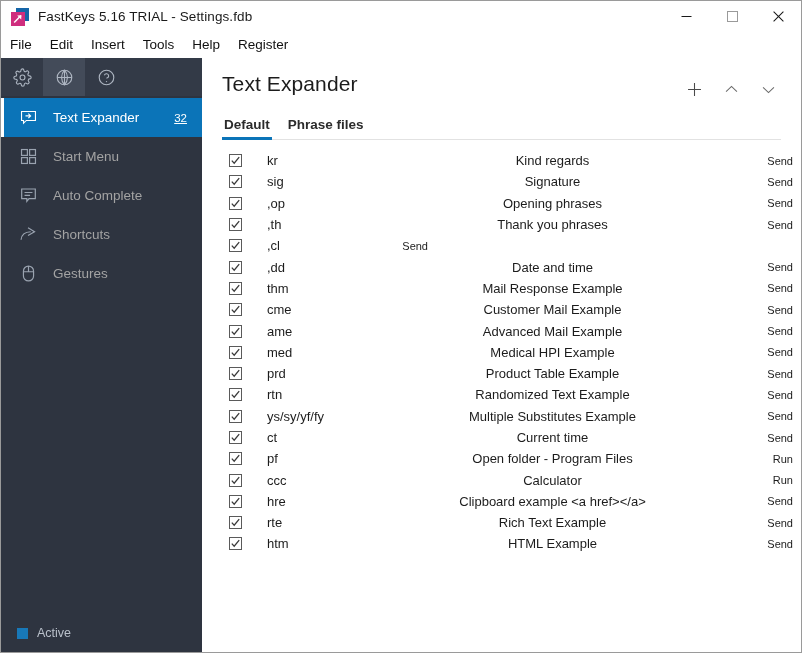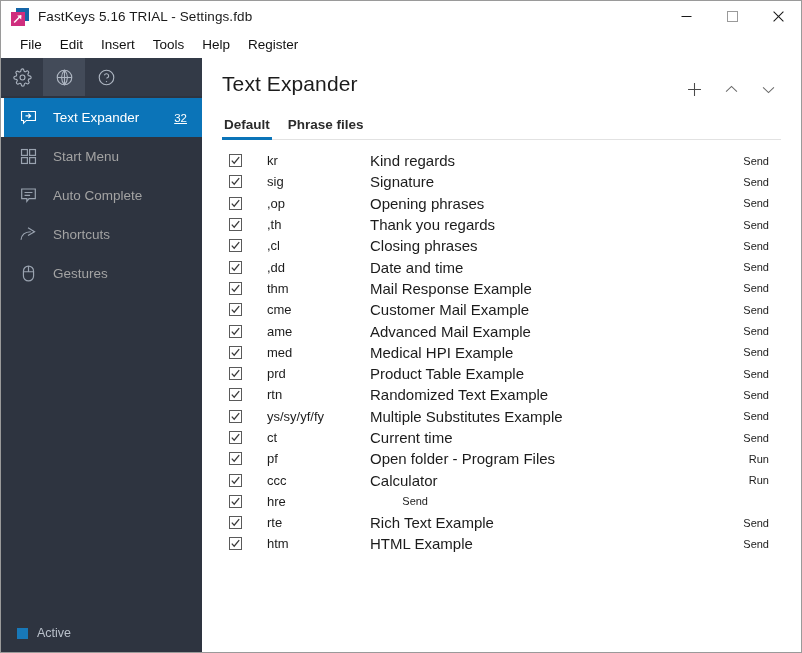--- a/index.html
+++ b/index.html
@@ -87,21 +87,20 @@
     border: none;
     cursor: default;
   }
 
   
   .menubar {
     height: 26px;
     min-height: 26px;
     display: flex;
     align-items: center;
-    padding-left: 10px;
     background: #ffffff;
     gap: 0px;
   }
   .menu-item {
     font-size: 13.5px;
     color: #111111;
     padding: 2px 9px 3px 9px;
     white-space: nowrap;
     cursor: default;
   }
@@ -261,21 +260,21 @@
     position: absolute;
     left: 0; right: 0;
     bottom: -1px;
     height: 3px;
     background: #0b74b8;
   }
 
   
   .list {
     margin-top: 10px;
-    padding: 0 32px 0 20px;
+    padding: 0 8px 0 20px;
     flex: 1 1 auto;
     overflow: hidden;
   }
   .row {
     display: flex;
     align-items: center;
     height: 21.3px;
     cursor: default;
   }
   .cb {
@@ -292,24 +291,25 @@
     width: 103px;
     flex: 0 0 auto;
     margin-left: 25px;
     font-size: 13px;
     color: #1c1c1c;
     white-space: nowrap;
     overflow: hidden;
   }
   .col-desc {
     flex: 1 1 auto;
-    font-size: 15px;
+    font-size: 13px;
     color: #1c1c1c;
     white-space: nowrap;
     overflow: hidden;
+    text-align: center;
   }
   .col-action {
     width: 58px;
     flex: 0 0 auto;
     text-align: right;
     font-size: 11px;
     color: #1c1c1c;
     white-space: nowrap;
   }
 </style>
@@ -513,31 +513,30 @@
             <span class="col-desc">Opening phrases</span>
             <span class="col-action">Send</span>
           </div>
           <div class="row">
             <span class="cb">
               <svg width="11" height="11" viewBox="0 0 11 11" fill="none" stroke="#3a3a3a" stroke-width="1.3">
                 <path d="M1.8 5.6 L4.2 8.2 L9.2 2.2"></path>
               </svg>
             </span>
             <span class="col-abbr">,th</span>
-            <span class="col-desc">Thank you regards</span>
+            <span class="col-desc">Thank you phrases</span>
             <span class="col-action">Send</span>
           </div>
           <div class="row">
             <span class="cb">
               <svg width="11" height="11" viewBox="0 0 11 11" fill="none" stroke="#3a3a3a" stroke-width="1.3">
                 <path d="M1.8 5.6 L4.2 8.2 L9.2 2.2"></path>
               </svg>
             </span>
             <span class="col-abbr">,cl</span>
-            <span class="col-desc">Closing phrases</span>
             <span class="col-action">Send</span>
           </div>
           <div class="row">
             <span class="cb">
               <svg width="11" height="11" viewBox="0 0 11 11" fill="none" stroke="#3a3a3a" stroke-width="1.3">
                 <path d="M1.8 5.6 L4.2 8.2 L9.2 2.2"></path>
               </svg>
             </span>
             <span class="col-abbr">,dd</span>
             <span class="col-desc">Date and time</span>
@@ -643,20 +642,21 @@
             <span class="col-desc">Calculator</span>
             <span class="col-action">Run</span>
           </div>
           <div class="row">
             <span class="cb">
               <svg width="11" height="11" viewBox="0 0 11 11" fill="none" stroke="#3a3a3a" stroke-width="1.3">
                 <path d="M1.8 5.6 L4.2 8.2 L9.2 2.2"></path>
               </svg>
             </span>
             <span class="col-abbr">hre</span>
+            <span class="col-desc">Clipboard example &lt;a href&gt;&lt;/a&gt;</span>
             <span class="col-action">Send</span>
           </div>
           <div class="row">
             <span class="cb">
               <svg width="11" height="11" viewBox="0 0 11 11" fill="none" stroke="#3a3a3a" stroke-width="1.3">
                 <path d="M1.8 5.6 L4.2 8.2 L9.2 2.2"></path>
               </svg>
             </span>
             <span class="col-abbr">rte</span>
             <span class="col-desc">Rich Text Example</span>

